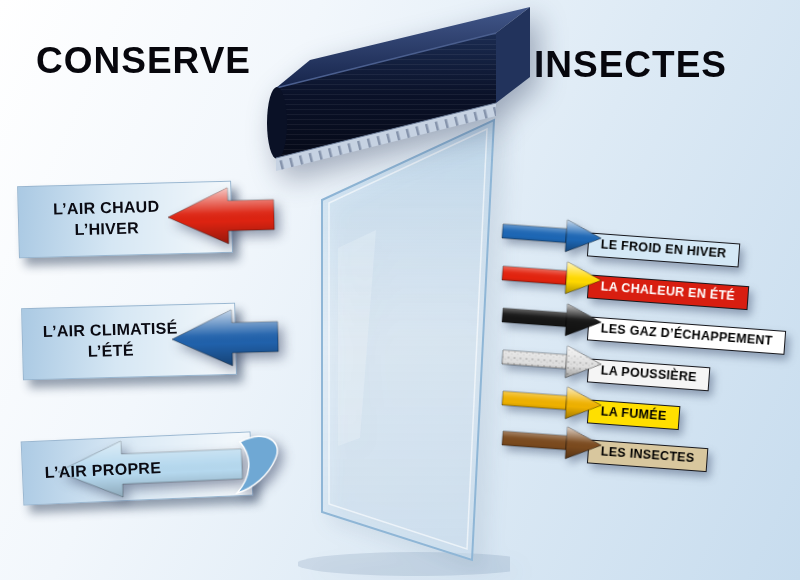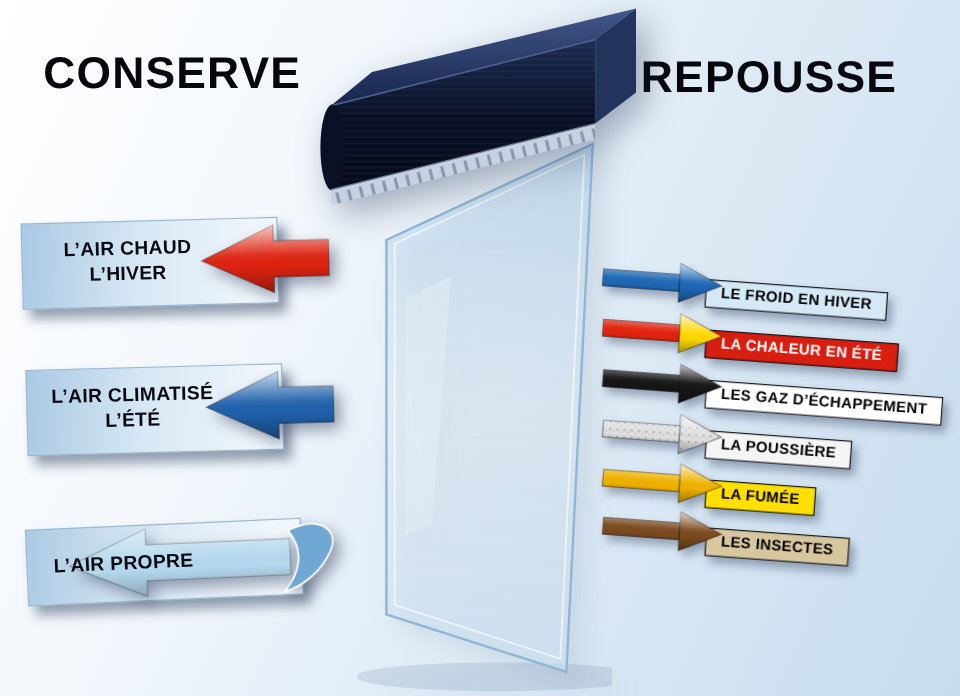--- a/index.html
+++ b/index.html
@@ -67,21 +67,21 @@
       <pattern id="mesh" width="5" height="5" patternUnits="userSpaceOnUse">
         <path d="M0 2.5 H5" stroke="#ffffff" stroke-opacity="0.06" stroke-width="1"></path>
       </pattern>
       <pattern id="vents" width="10" height="16" patternUnits="userSpaceOnUse" patternTransform="rotate(-14)">
         <rect x="4" y="2" width="2.5" height="12" fill="#8694ac"></rect>
       </pattern>
     </defs>
   </svg>
 
   <div class="title" style="left:36px;top:40px">CONSERVE</div>
-  <div class="title" style="left:534px;top:44px">REPOUSSE</div>
+  <div class="title" style="left:534px;top:44px">INSECTES</div>
 
   <svg class="layer glass" style="left:298px;top:108px" width="212" height="472" viewBox="0 0 212 472">
     <ellipse cx="118" cy="456" rx="120" ry="12" fill="rgba(70,100,140,0.15)"></ellipse>
     <polygon points="24,92 196,12 174,452 24,404" fill="url(#glassGrad)" stroke="#8fb6d6" stroke-width="2"></polygon>
     <polygon points="31,95 189,21 169,441 31,396" fill="none" stroke="#ffffff" stroke-opacity="0.6" stroke-width="1.5"></polygon>
     <polygon points="40,140 78,122 62,330 40,338" fill="#ffffff" opacity="0.18"></polygon>
   </svg>
 
   <svg class="layer unit" style="left:246px;top:2px" width="292" height="212" viewBox="0 0 292 212">
     <polygon points="30,86 64,58 284,5 250,31" fill="url(#unitTop)"></polygon>

